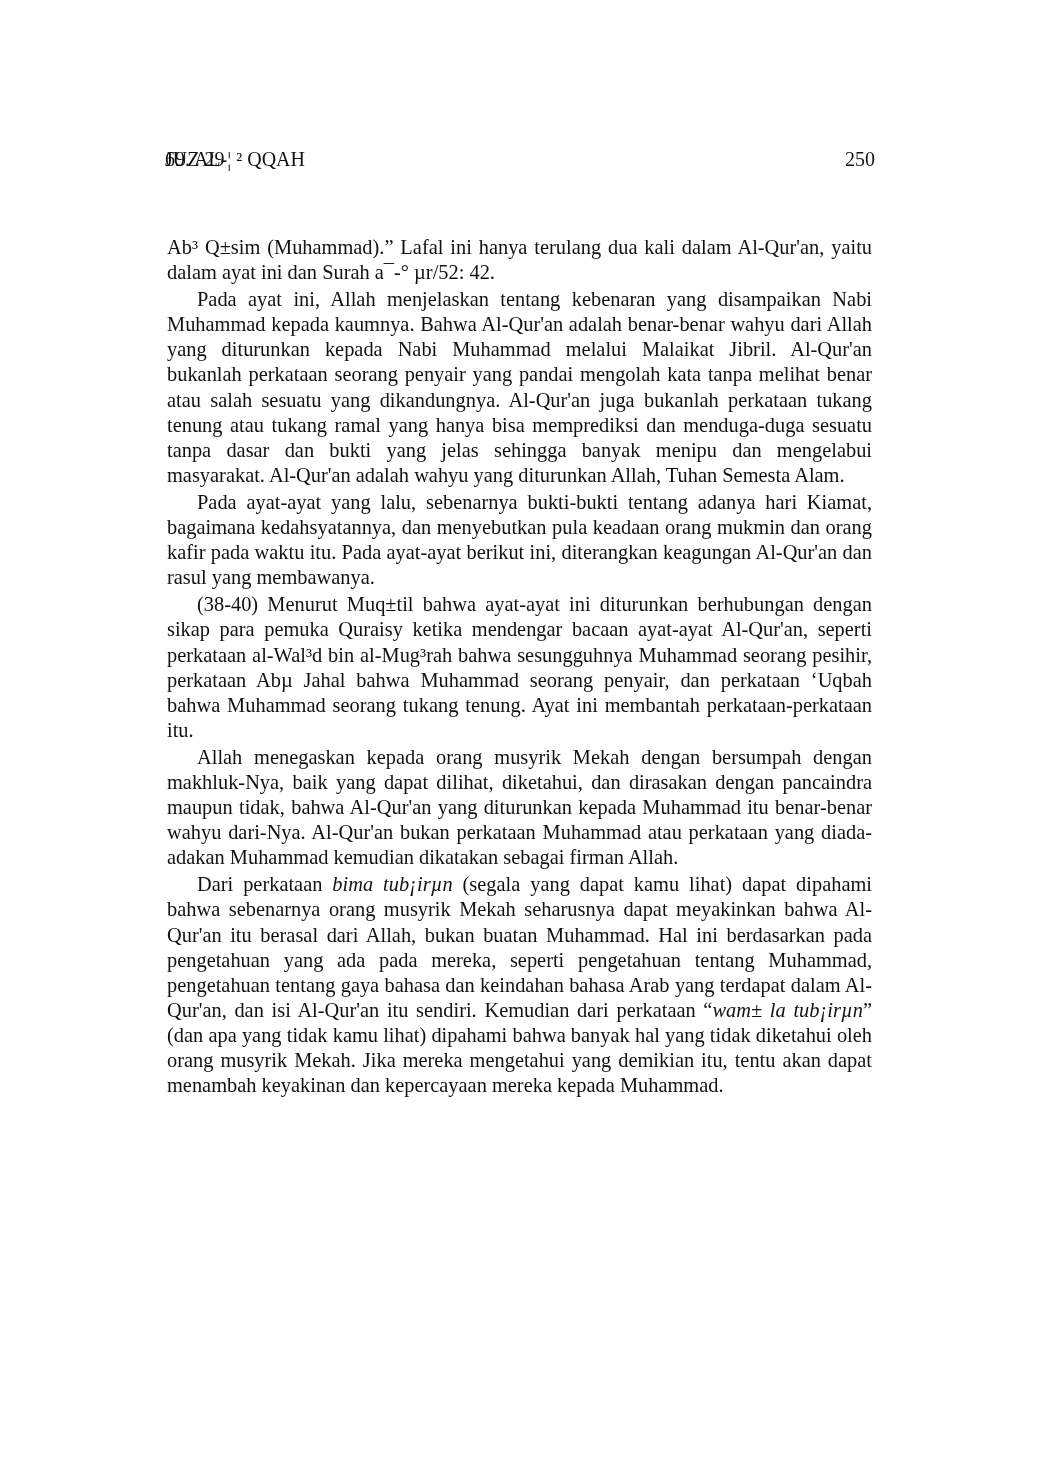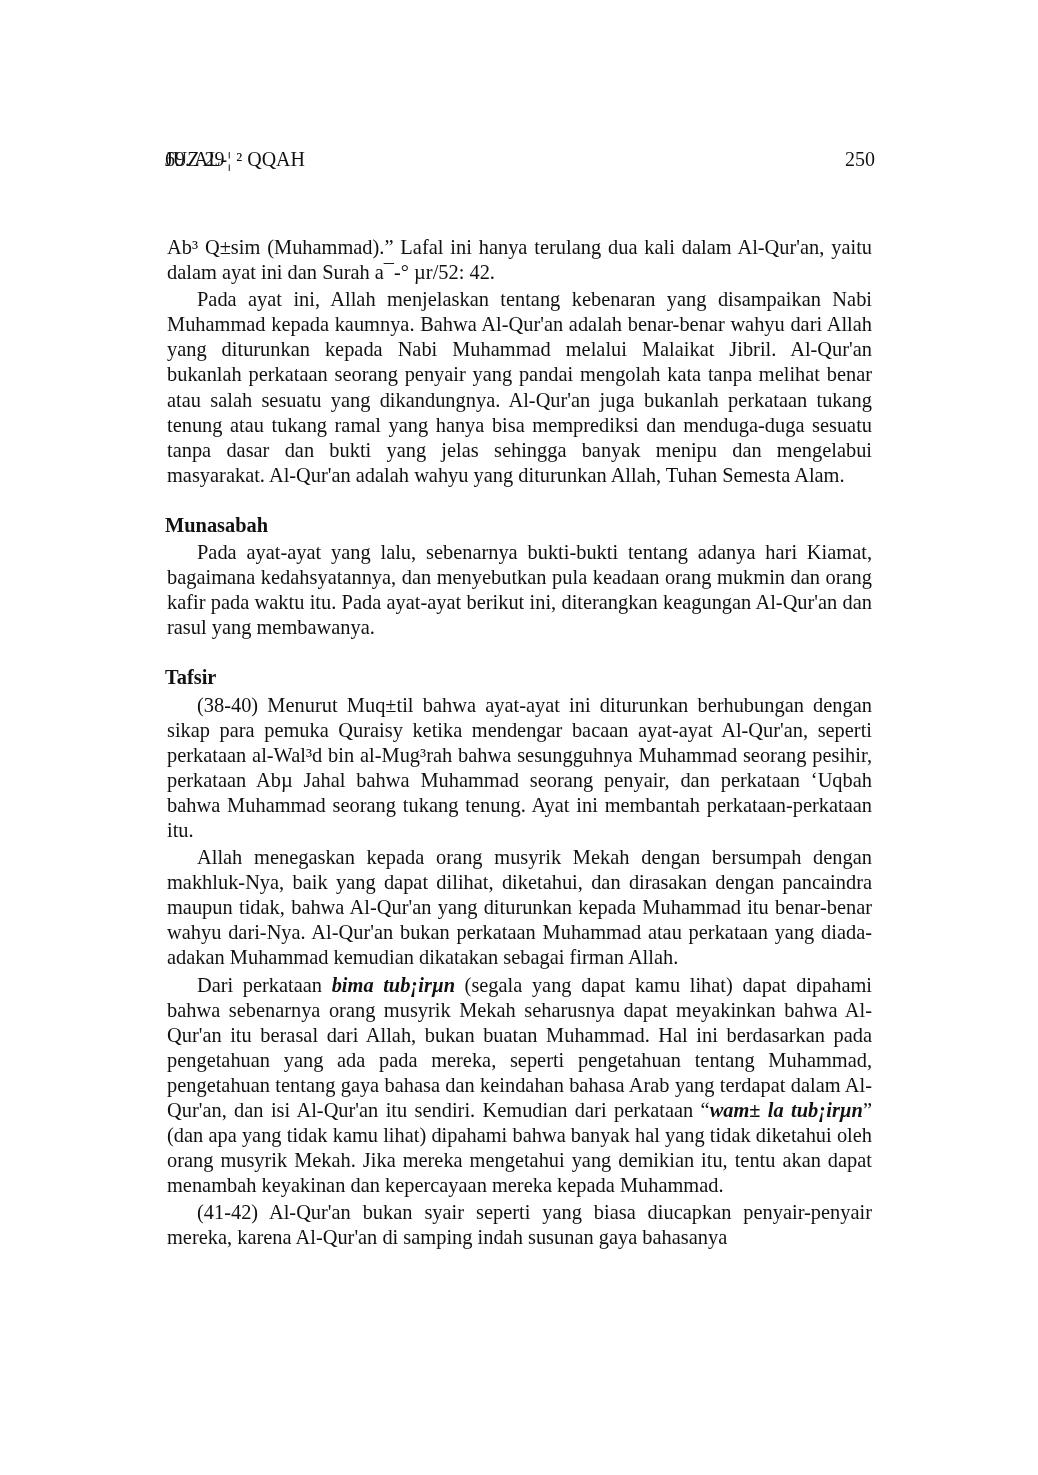--- a/index.html
+++ b/index.html
@@ -58,37 +58,33 @@
     text-indent: 30px;
   }
   .content h2 {
     margin: 25px 0 0 0;
     font-size: 20.4px;
     font-weight: bold;
     line-height: 25.1px;
   }
   .content em {
     font-style: italic;
-    font-weight: bold;
   }
 </style>
 </head>
 <body>
 
 <div class="page-header">
   <span class="juz">JUZ 29</span>
   <span class="surah">69. AL-¦ ² QQAH</span>
   <span class="page-num">250</span>
 </div>
 
 <div class="content">
   <p>Ab³ Q±sim (Muhammad).” Lafal ini hanya terulang dua kali dalam Al-Qur'an, yaitu dalam ayat ini dan Surah a¯-° µr/52: 42.</p>
   <p class="indent">Pada ayat ini, Allah menjelaskan tentang kebenaran yang disampaikan Nabi Muhammad kepada kaumnya. Bahwa Al-Qur'an adalah benar-benar wahyu dari Allah yang diturunkan kepada Nabi Muhammad melalui Malaikat Jibril. Al-Qur'an bukanlah perkataan seorang penyair yang pandai mengolah kata tanpa melihat benar atau salah sesuatu yang dikandungnya. Al-Qur'an juga bukanlah perkataan tukang tenung atau tukang ramal yang hanya bisa memprediksi dan menduga-duga sesuatu tanpa dasar dan bukti yang jelas sehingga banyak menipu dan mengelabui masyarakat. Al-Qur'an adalah wahyu yang diturunkan Allah, Tuhan Semesta Alam.</p>
 
-  <h2>Munasabah</h2>
   <p class="indent">Pada ayat-ayat yang lalu, sebenarnya bukti-bukti tentang adanya hari Kiamat, bagaimana kedahsyatannya, dan menyebutkan pula keadaan orang mukmin dan orang kafir pada waktu itu. Pada ayat-ayat berikut ini, diterangkan keagungan Al-Qur'an dan rasul yang membawanya.</p>
 
-  <h2>Tafsir</h2>
   <p class="indent">(38-40) Menurut Muq±til bahwa ayat-ayat ini diturunkan berhubungan dengan sikap para pemuka Quraisy ketika mendengar bacaan ayat-ayat Al-Qur'an, seperti perkataan al-Wal³d bin al-Mug³rah bahwa sesungguhnya Muhammad seorang pesihir, perkataan Abµ Jahal bahwa Muhammad seorang penyair, dan perkataan ‘Uqbah bahwa Muhammad seorang tukang tenung. Ayat ini membantah perkataan-perkataan itu.</p>
   <p class="indent">Allah menegaskan kepada orang musyrik Mekah dengan bersumpah dengan makhluk-Nya, baik yang dapat dilihat, diketahui, dan dirasakan dengan pancaindra maupun tidak, bahwa Al-Qur'an yang diturunkan kepada Muhammad itu benar-benar wahyu dari-Nya. Al-Qur'an bukan perkataan Muhammad atau perkataan yang diada-adakan Muhammad kemudian dikatakan sebagai firman Allah.</p>
   <p class="indent"><span>Dari perkataan </span><em>bima tub¡irµn</em><span> (segala yang dapat kamu lihat) dapat dipahami bahwa sebenarnya orang musyrik Mekah seharusnya dapat meyakinkan bahwa Al-Qur'an itu berasal dari Allah, bukan buatan Muhammad. Hal ini berdasarkan pada pengetahuan yang ada pada mereka, seperti pengetahuan tentang Muhammad, pengetahuan tentang gaya bahasa dan keindahan bahasa Arab yang terdapat dalam Al-Qur'an, dan isi Al-Qur'an itu sendiri. Kemudian dari perkataan “</span><em>wam± la tub¡irµn</em><span>” (dan apa yang tidak kamu lihat) dipahami bahwa banyak hal yang tidak diketahui oleh orang musyrik Mekah. Jika mereka mengetahui yang demikian itu, tentu akan dapat menambah keyakinan dan kepercayaan mereka kepada Muhammad.</span></p>
-  <p class="indent">(41-42) Al-Qur'an bukan syair seperti yang biasa diucapkan penyair-penyair mereka, karena Al-Qur'an di samping indah susunan gaya bahasanya</p>
 </div>
 
 </body></html>

